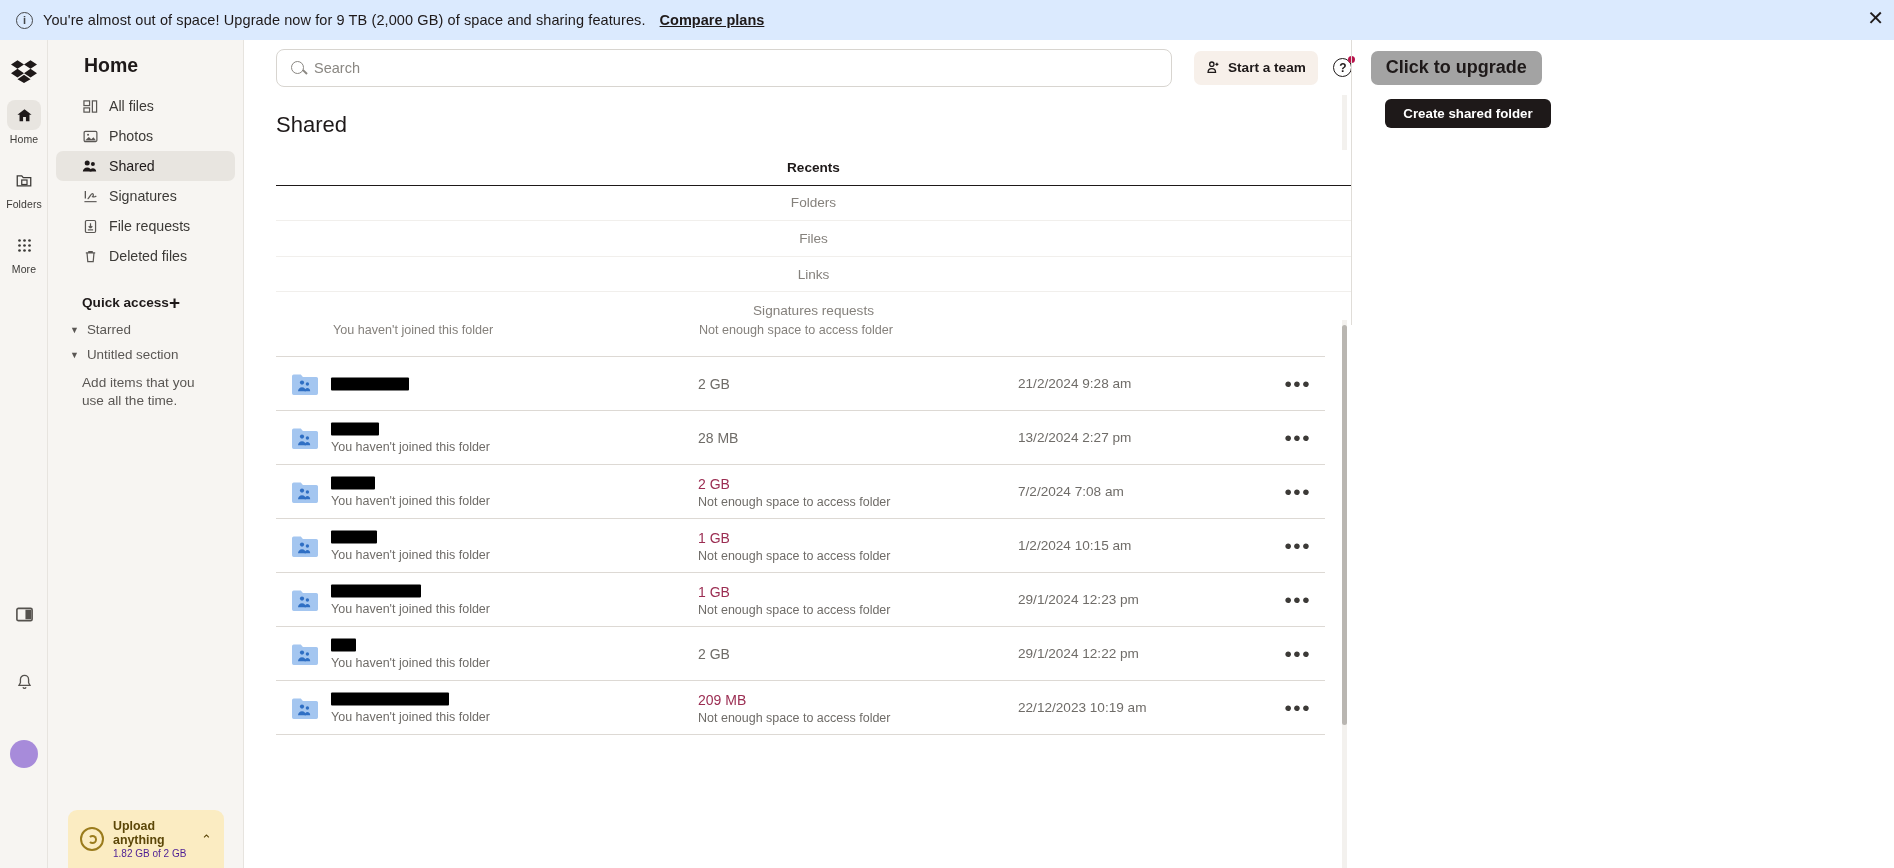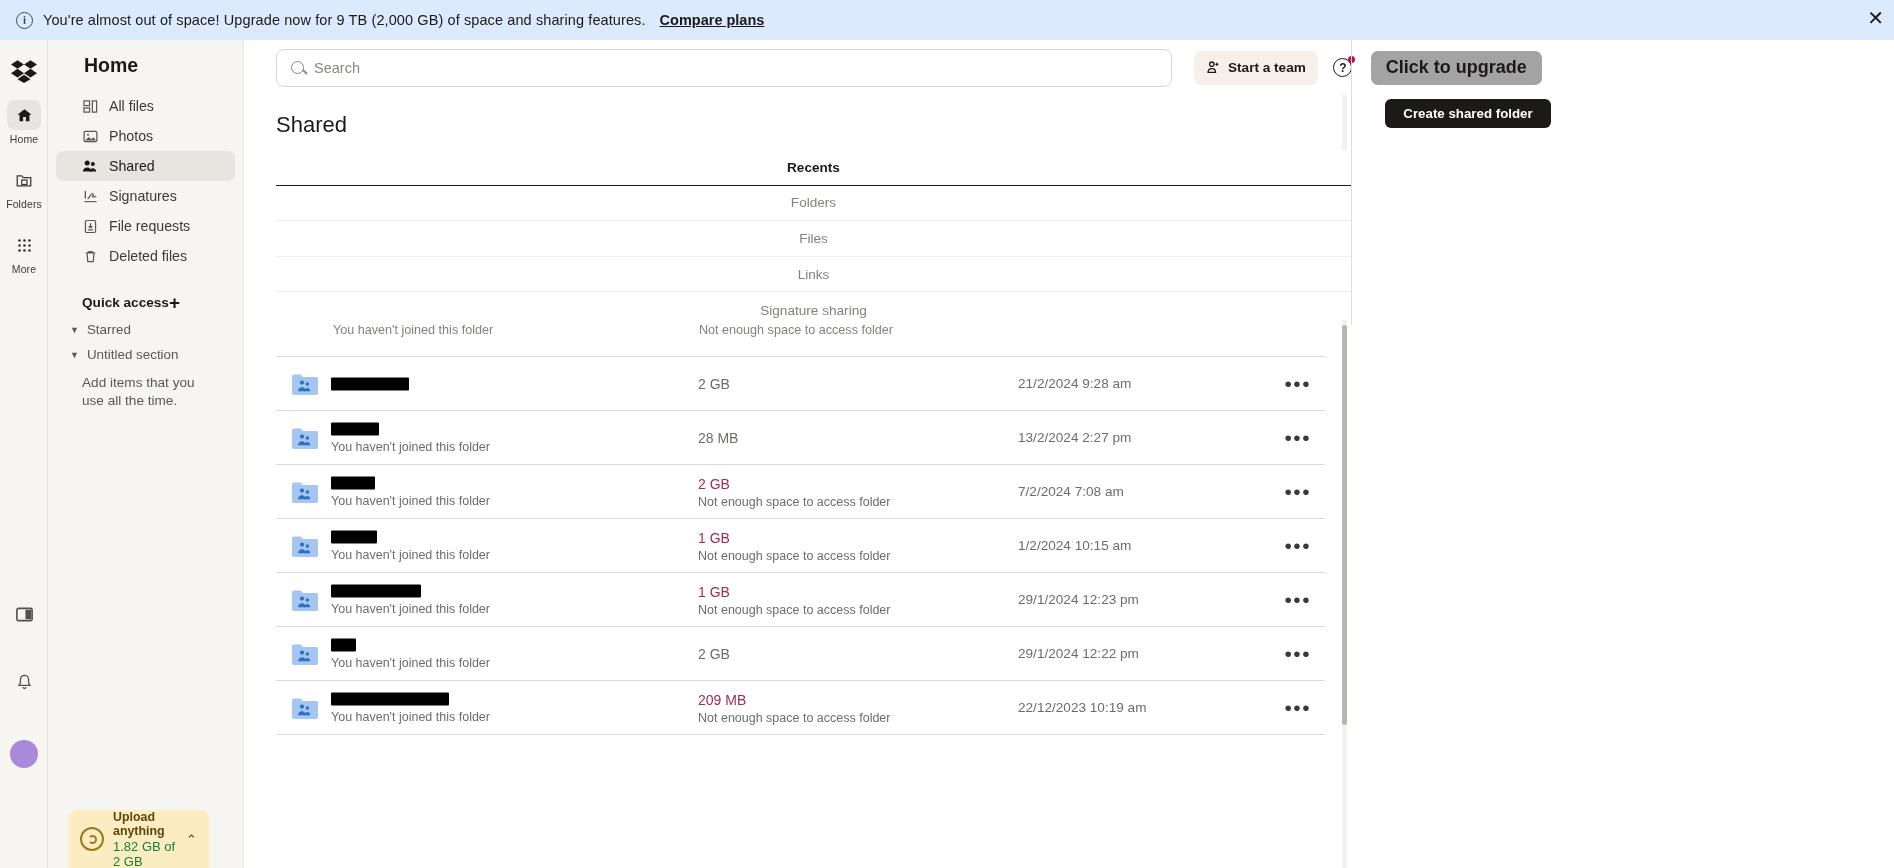--- a/index.html
+++ b/index.html
@@ -93,34 +93,34 @@
     margin: 10px 0 0 22px; font-size: 13.4px; color:#5a5754; cursor: pointer;
   }
   .chev { font-size: 9px; color:#5a5754; }
   #quick-empty {
     margin: 12px 0 0 34px; width: 130px;
     font-size: 13.6px; color: #5a5754; line-height: 1.33;
   }
 
   
   #upload-widget {
-    position: absolute; left: 20px; bottom: 0px; width: 141px; height: 58px;
+    position: absolute; left: 20px; bottom: 0px; width: 156px; height: 58px;
     background: #fbecc2; border-radius: 9px 9px 0 0;
     display: flex; align-items: center; gap: 9px; padding: 0 12px;
     overflow: hidden;
   }
   #upload-widget .ring {
     width: 24px; height: 24px; border-radius: 50%;
     border: 2.4px solid #9a7b1c; flex: none;
     display:flex; align-items:center; justify-content:center;
   }
   #upload-widget .ring .inner { width:9px; height:9px; border-radius:50%;
     border:2px solid #9a7b1c; border-left-color: transparent; }
   .uw-t1 { font-size: 12.4px; font-weight: bold; color: #5c4708; }
-  .uw-t2 { font-size: 13px; color: #15803d; margin-top: 1px; }
+  .uw-t2 { font-size: 10px; color: #4c1d95; margin-top: 1px; }
   #upload-widget .uchev { margin-left:auto; font-size: 13px; color:#5c4708; cursor:pointer;}
 
   
   #header {
     position: absolute; left: 245px; top: 40px; width: 1649px; height: 55px;
     background: #ffffff;
     display: flex; align-items: center; padding: 0 0 0 31px;
   }
   #search-box {
     width: 896px; height: 38px; border: 1px solid #d8d5d0; border-radius: 8px;
@@ -439,21 +439,21 @@
     <div class="tab-row">
       <span>Folders</span>
     </div>
     <div class="tab-row">
       <span>Files</span>
     </div>
     <div class="tab-row">
       <span>Links</span>
     </div>
     <div class="tab-row">
-      <span>Signature sharing</span>
+      <span>Signatures requests</span>
     </div>
   </div>
 
   <div id="file-list">
     <div class="ghost-row">
       <span class="g1">You haven't joined this folder</span>
       <span class="g2">Not enough space to access folder</span>
     </div>
     <div id="rows-host">
         <div class="frow">

